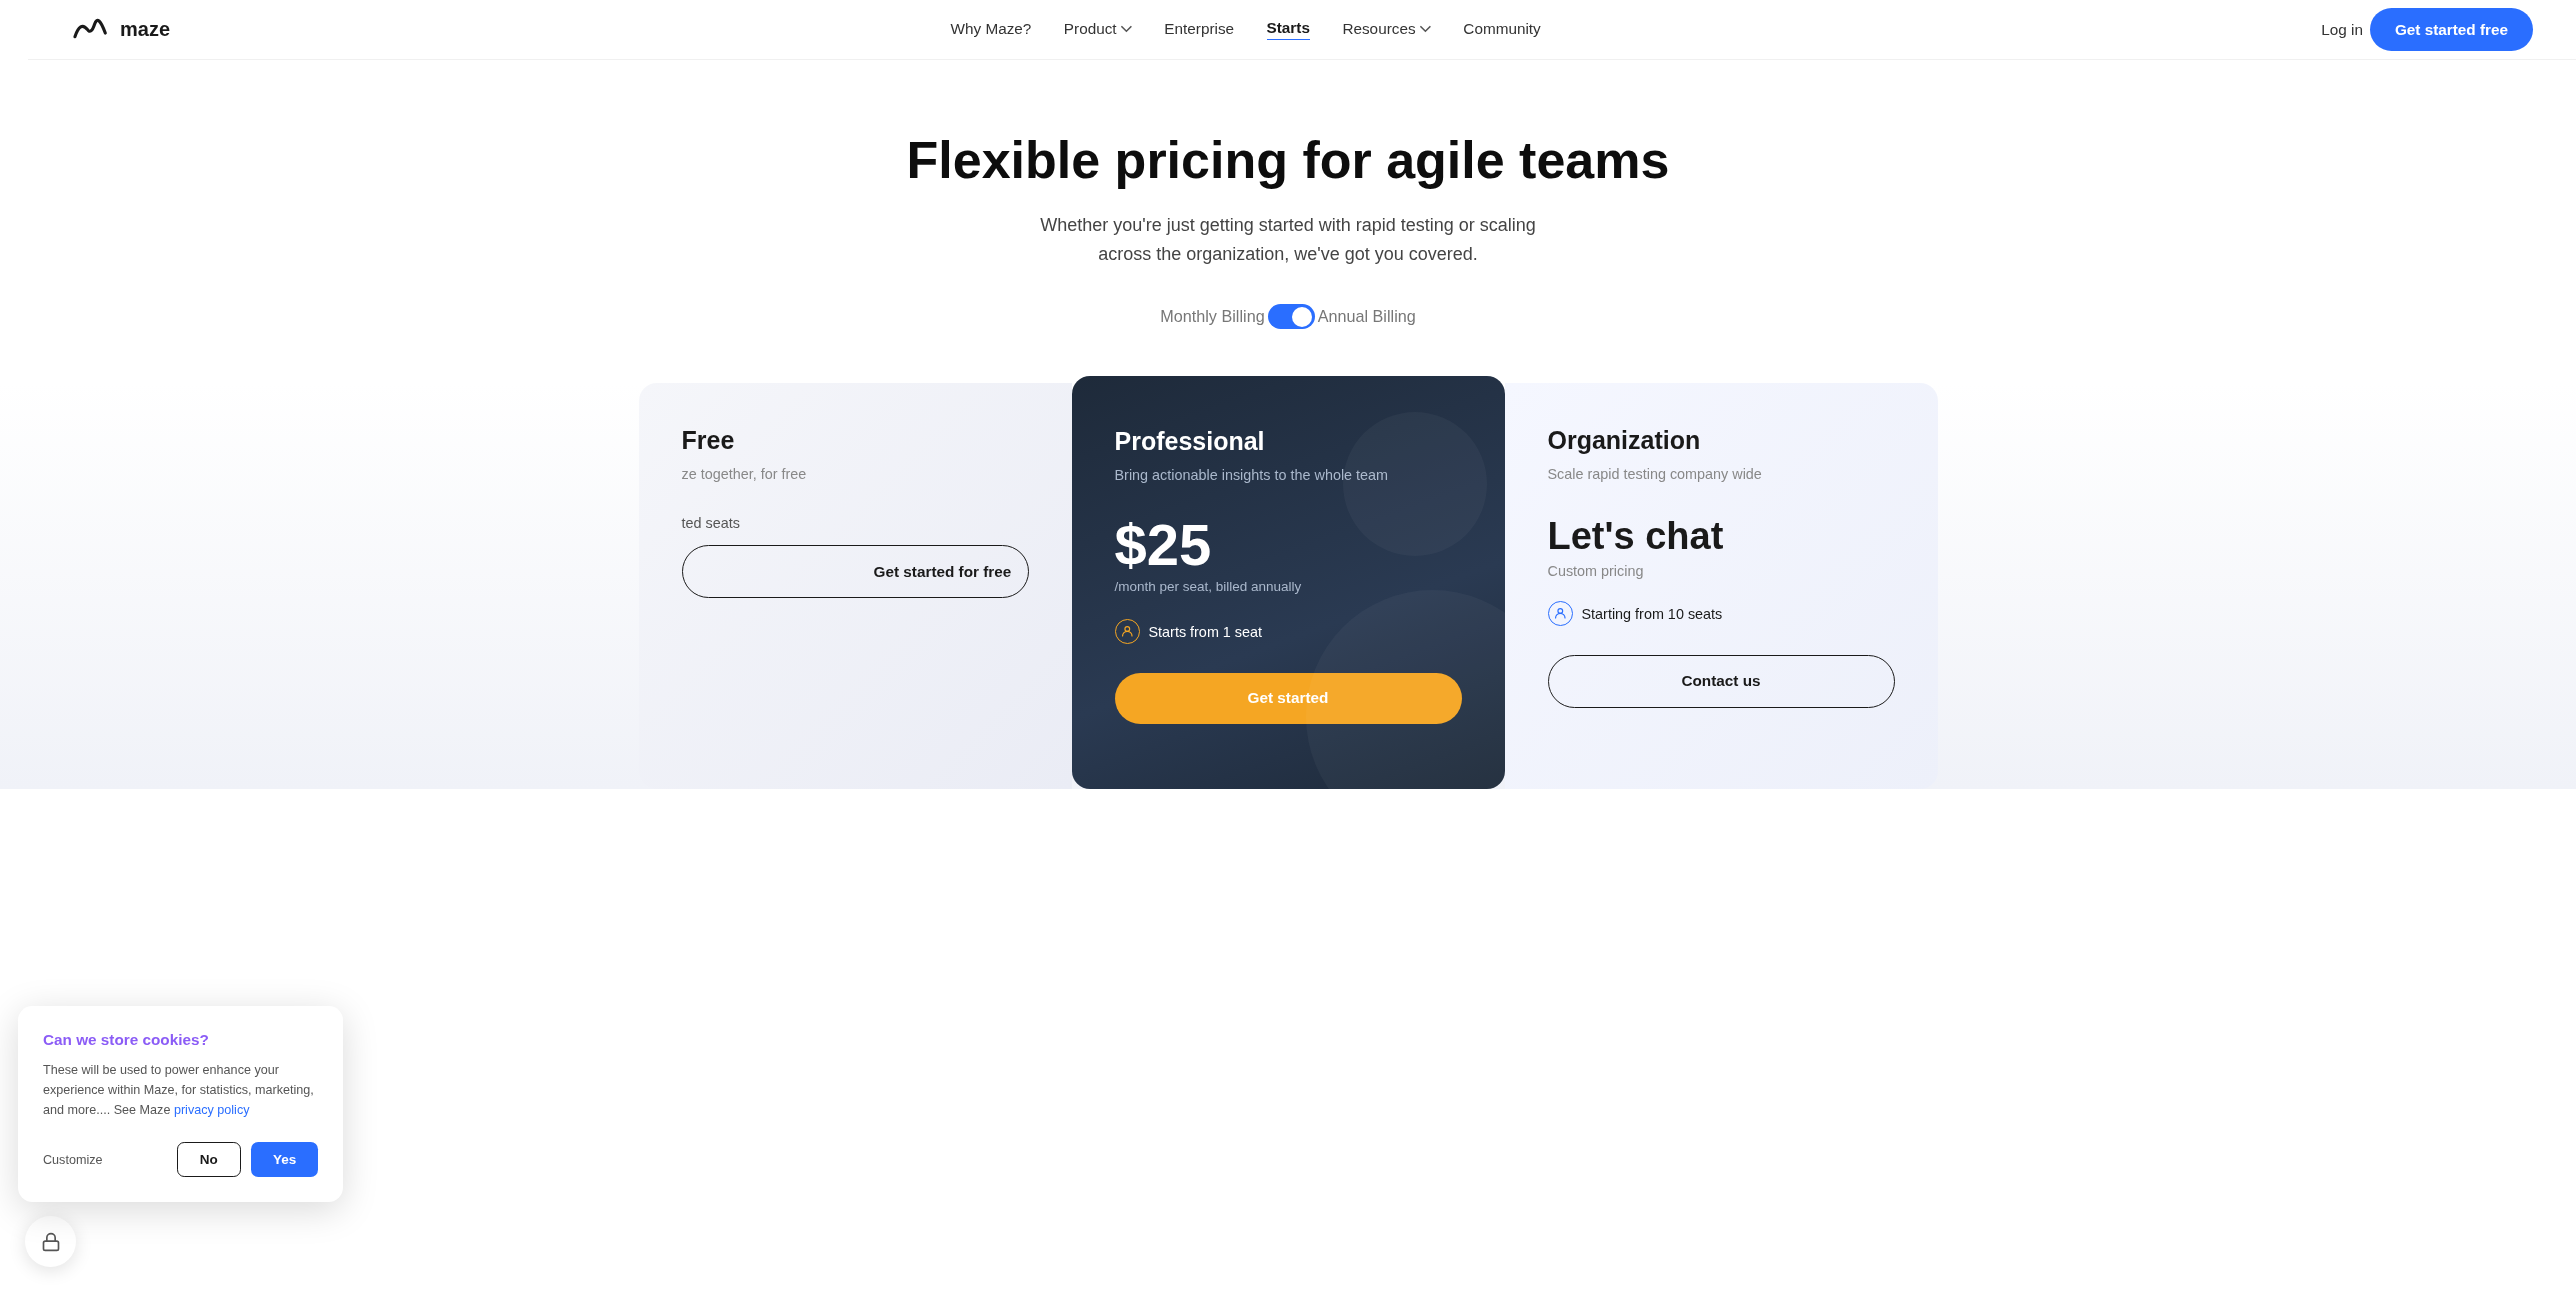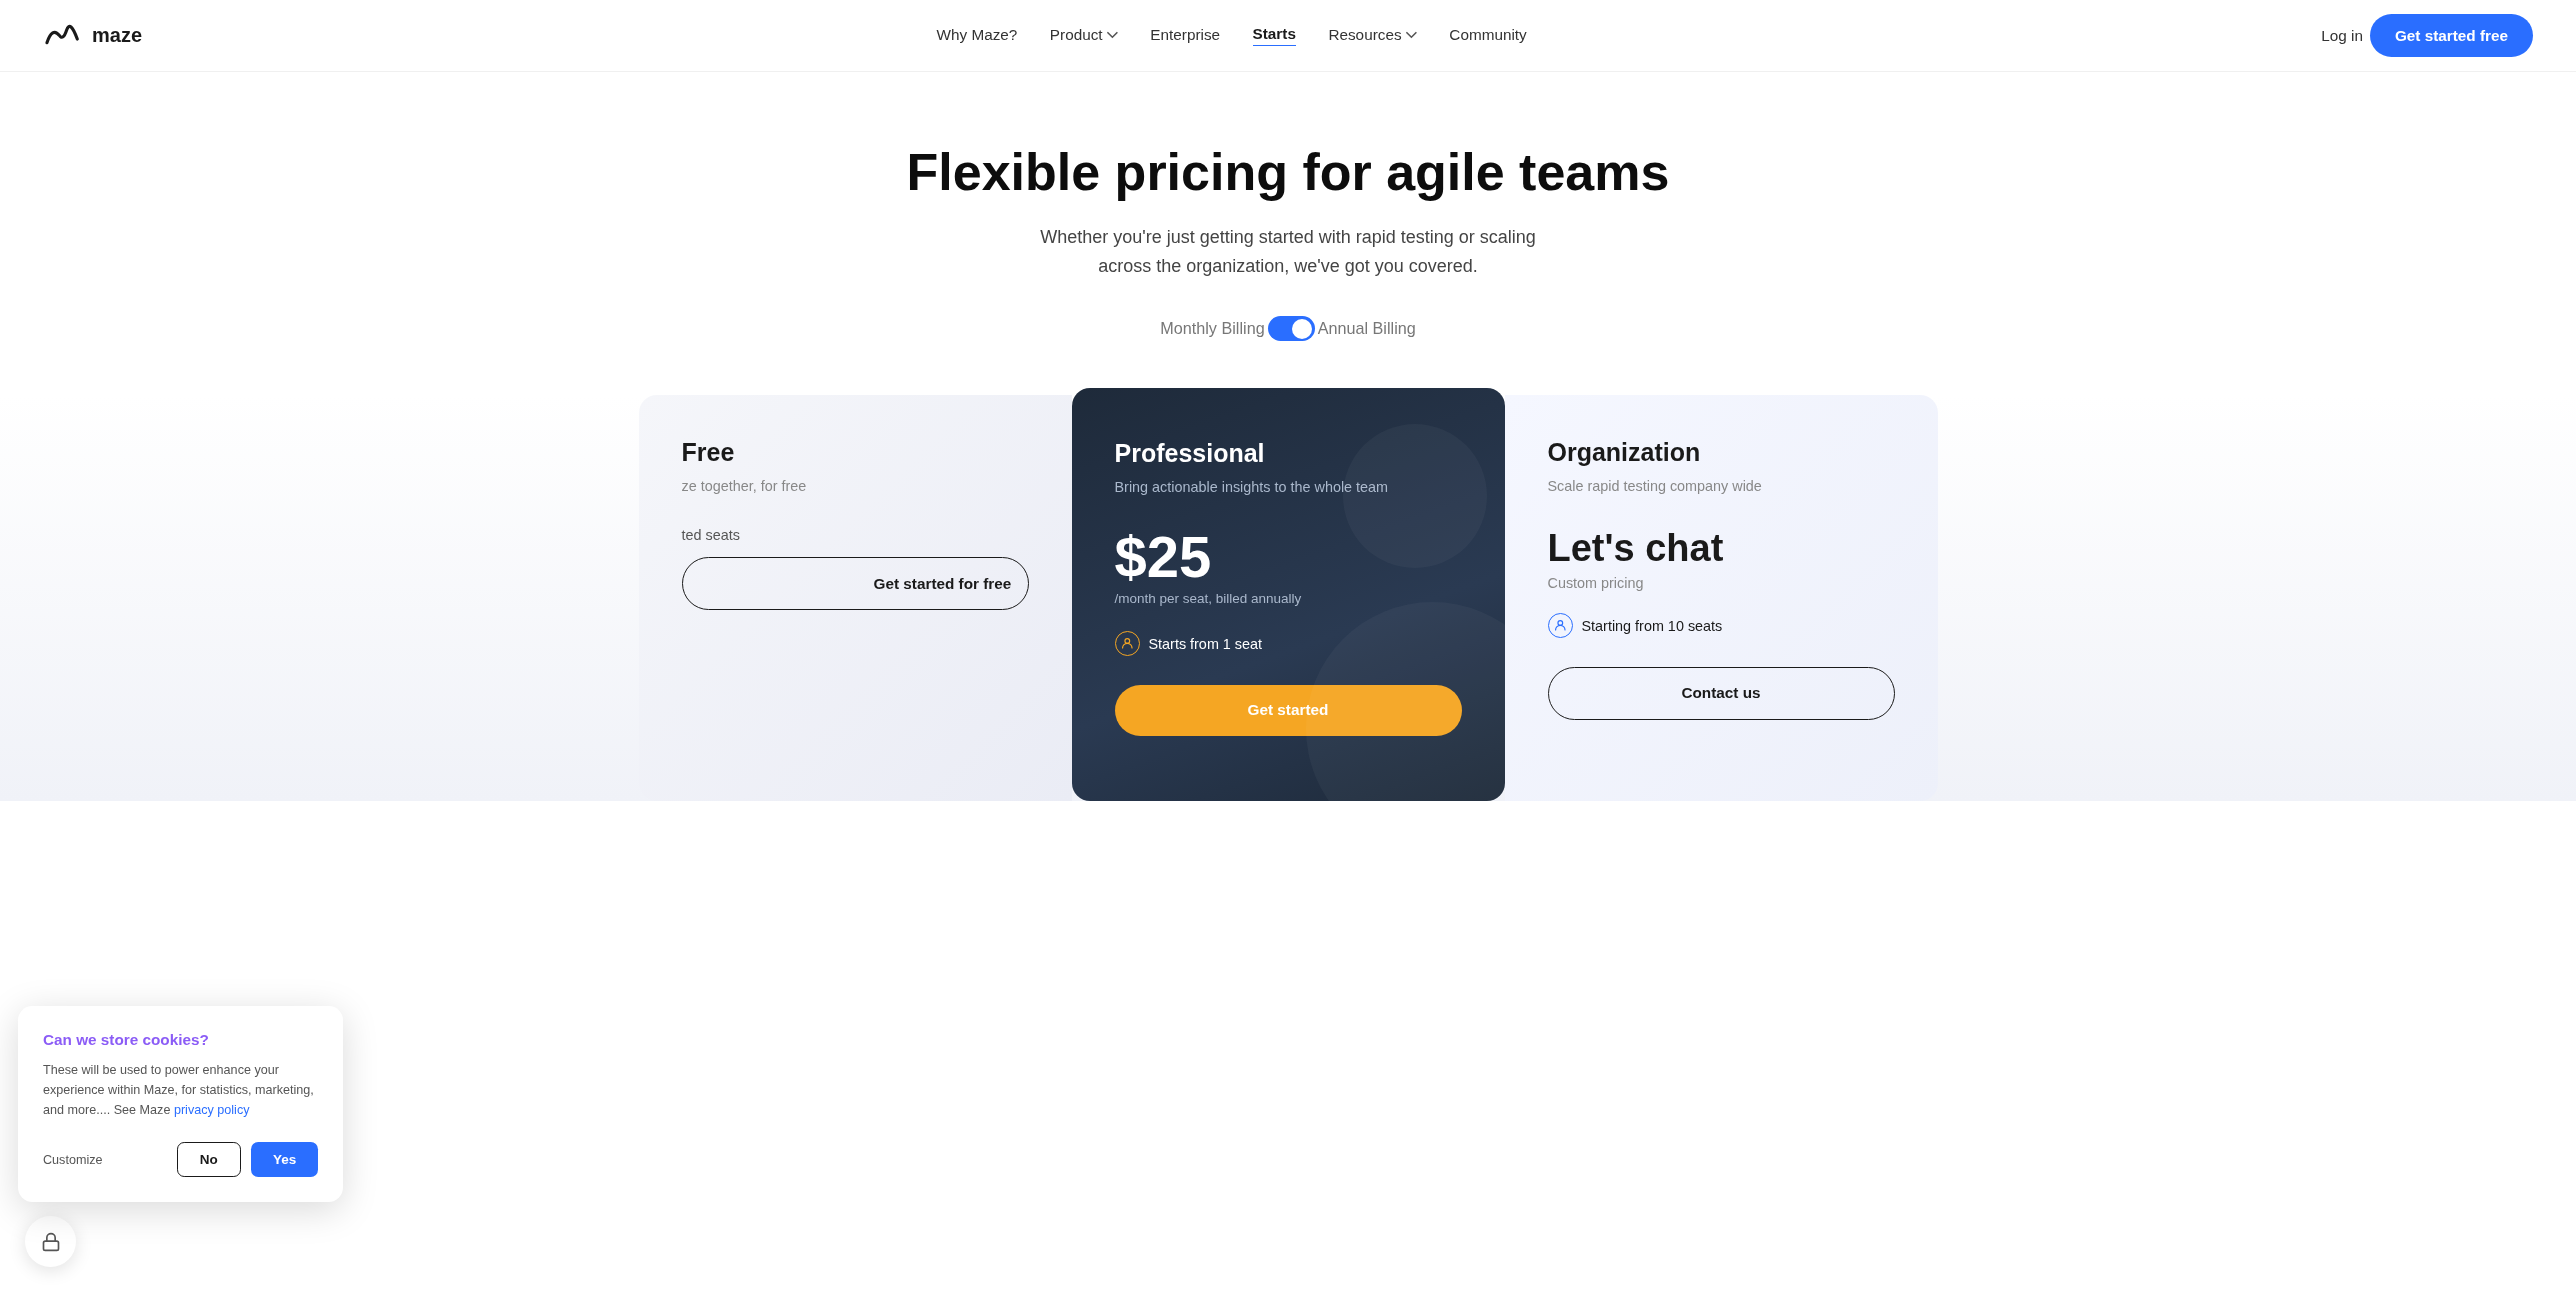--- a/index.html
+++ b/index.html
@@ -1,22 +1,22 @@
 <!DOCTYPE html>
 <html style="font-size:14.4px"><head>
   <meta charset="utf-8">
   <style>
     * { margin: 0; padding: 0; box-sizing: border-box; }
     body { font-family: -apple-system, BlinkMacSystemFont, 'Segoe UI', Helvetica, Arial, sans-serif; background: #fff; color: #1a1a1a; overflow-x: hidden; }
 
     
     nav {
       display: flex; align-items: center; justify-content: space-between;
-      padding: 0 43px; height: 72px; border-bottom: 0.9px solid #f0f0f0;
-      position: relative; z-index: 10; background: #fff;
+      padding: 0 43px; height: 60px; border-bottom: 0.9px solid #f0f0f0;
+      position: relative; z-index: 10; background: #fff; margin-left: 28px;
     }
     .nav-logo { display: flex; align-items: center; gap: 9px; }
     .nav-logo-icon { width: 40px; height: 25px; }
     .nav-logo-text { font-size: 20px; font-weight: 700; color: #1a1a1a; }
     .nav-links { display: flex; align-items: center; gap: 32.5px; }
     .nav-link { font-size: 15.3px; color: #333; cursor: pointer; text-decoration: none; display: flex; align-items: center; gap: 4.5px; }
     .nav-link.active { color: #1a1a1a; font-weight: 600; border-bottom: 1.8px solid #2a6eff; padding-bottom: 1.8px; }
     .nav-link svg { width: 10.8px; height: 10.8px; }
     .nav-actions { display: flex; align-items: center; gap: 7px; }
     .btn-login { font-size: 15.3px; color: #333; cursor: pointer; background: none; border: none; }

